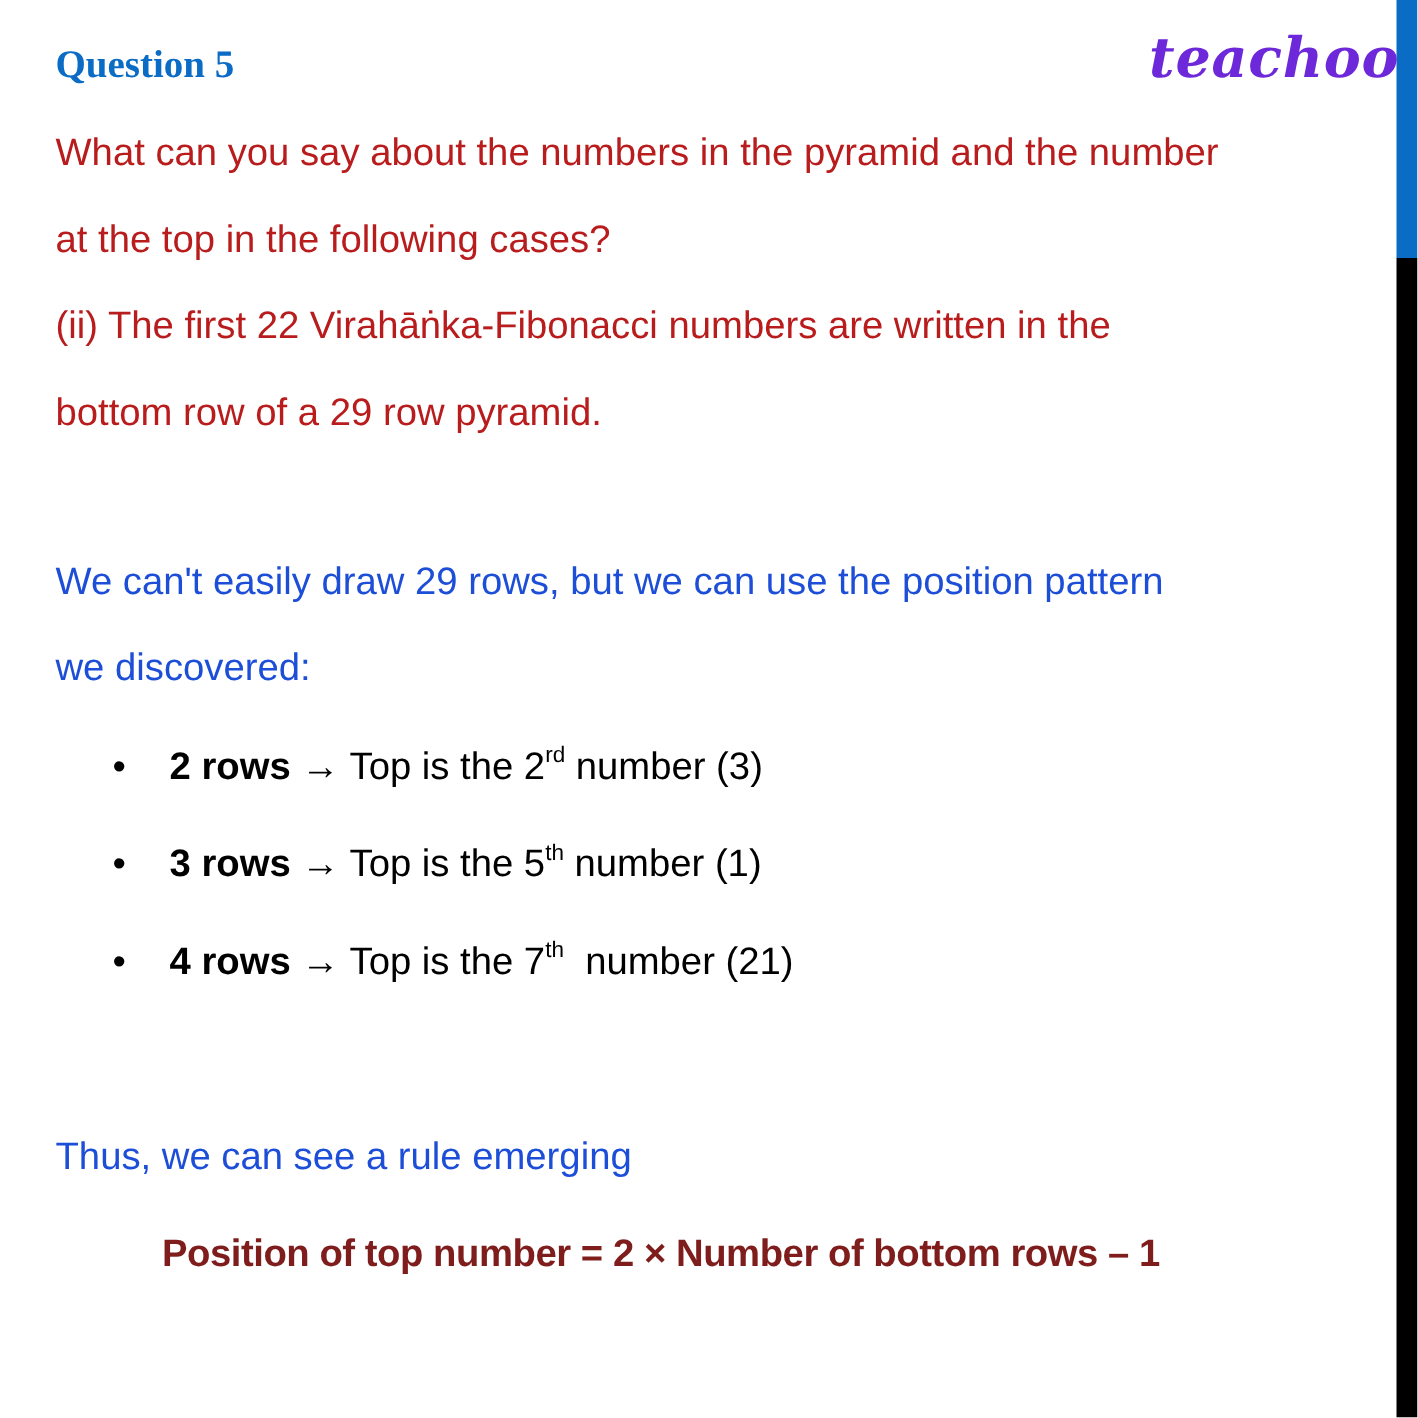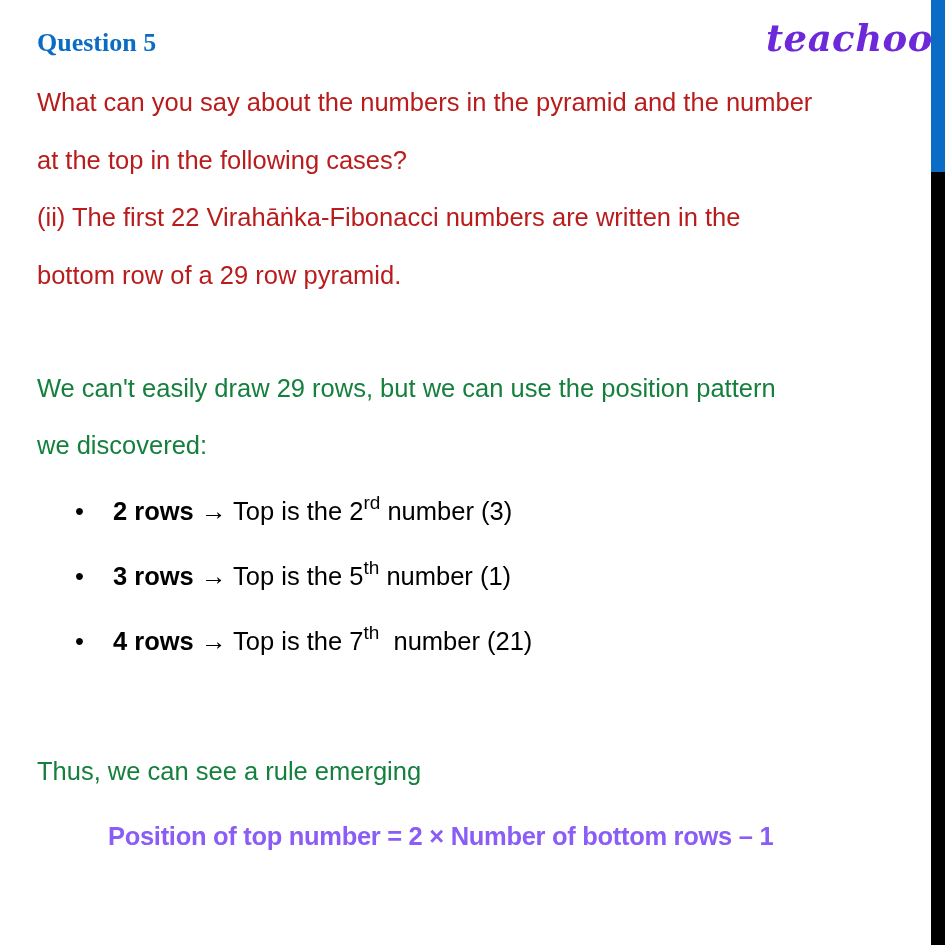--- a/index.html
+++ b/index.html
@@ -4,26 +4,26 @@
 <style>
   html, body { margin:0; padding:0; }
   body { width:945px; height:945px; background:#ffffff; position:relative; overflow:hidden;
          font-family: "Liberation Sans", "DejaVu Sans", sans-serif; }
   .sidebar-blue { position:absolute; left:931px; top:0; width:14px; height:172px; background:#0a6cc4; }
   .sidebar-black { position:absolute; left:931px; top:172px; width:14px; height:773px; background:#000; }
   .logo { position:absolute; left:766px; top:16px; font-family:"DejaVu Serif", serif; font-style:italic;
           font-weight:bold; font-size:37px; color:#6d28d9; letter-spacing:0.5px; }
   .qtitle { position:absolute; left:37px; top:28px; font-size:26px; font-weight:bold; color:#0a6cc4;font-family:Liberation Serif, serif; }
   .qline { position:absolute; left:37px; font-size:25.5px; color:#b91c1c; white-space:nowrap; }
-  .bline { position:absolute; left:37px; font-size:25.5px; color:#15803d; white-space:nowrap; }
+  .bline { position:absolute; left:37px; font-size:25.5px; color:#1d4ed8; white-space:nowrap; }
   .bullet { position:absolute; left:75px; font-size:25.5px; color:#000; white-space:nowrap; }
   .bullet .dot { display:inline-block; width:38px; }
   .bullet b { font-weight:bold;text-align:right; }
-  .bullet sup { font-size:19px; vertical-align:11px; line-height:0; }
-  .rule { position:absolute; left:108px; top:822px; font-size:25.5px; font-weight:bold; color:#8b5cf6; white-space:nowrap; letter-spacing:-0.3px; }
+  .bullet sup { font-size:15px; vertical-align:11px; line-height:0; }
+  .rule { position:absolute; left:108px; top:822px; font-size:25.5px; font-weight:bold; color:#7f1d1d; white-space:nowrap; letter-spacing:-0.3px; }
 </style>
 </head>
 <body>
 
 <div class="sidebar-blue"></div>
 <div class="sidebar-black"></div>
 
 <div class="logo">teachoo</div>
 
 <div class="qtitle">Question 5</div>

